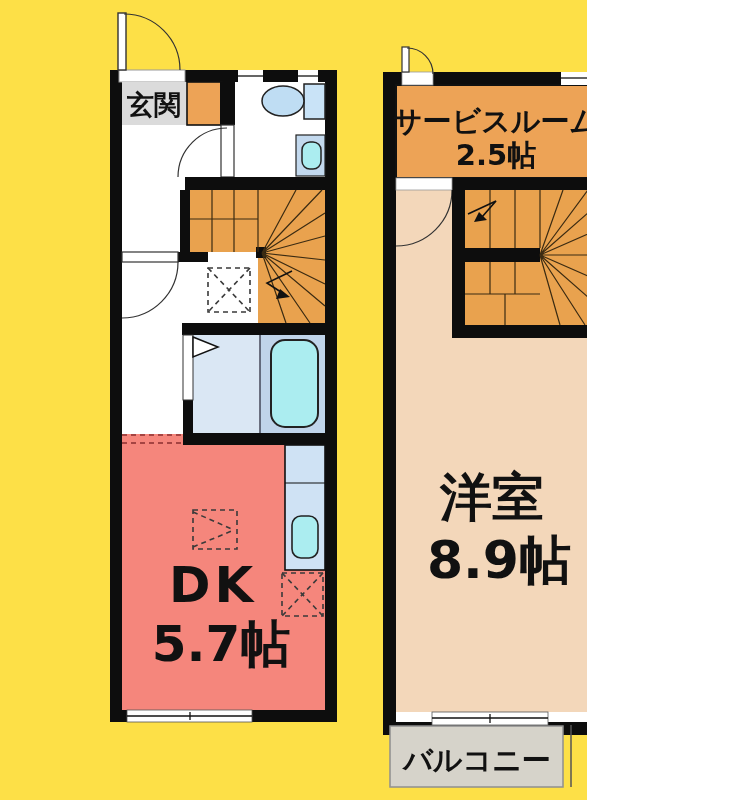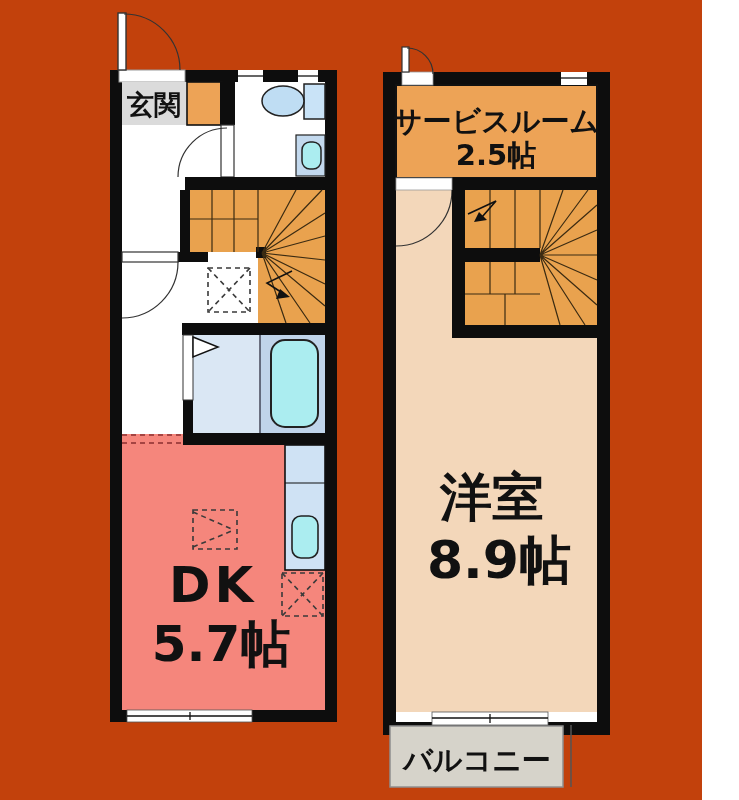--- a/index.html
+++ b/index.html
@@ -1,16 +1,16 @@
 <!DOCTYPE html>
 <html><head>
 <meta charset="utf-8">
 <style>
   html,body{margin:0;padding:0;background:#ffffff;}
-  .canvas-wrap{position:relative;width:702px;height:800px;background:#c2410c;overflow:hidden;}
+  .canvas-wrap{position:relative;width:587px;height:800px;background:#fde047;overflow:hidden;}
   svg{display:block;}
   text{font-family:"DejaVu Sans","Liberation Sans",sans-serif;font-weight:bold;fill:#111;}
   .lbl-s{font-size:27px;}
   .lbl-m{font-size:29px;}
   .lbl-l{font-size:50px;}
   .lbl-xl{font-size:52px;}
   .thin{stroke:#3b2b12;stroke-width:1.2;fill:none;}
   .doorline{stroke:#333;stroke-width:1.2;fill:none;}
   .dash{fill:none;stroke:#3a3a3a;stroke-width:1.6;stroke-dasharray:5,4;}
   .dashred{fill:none;stroke:#8a2f2f;stroke-width:1.6;stroke-dasharray:5,4;}

